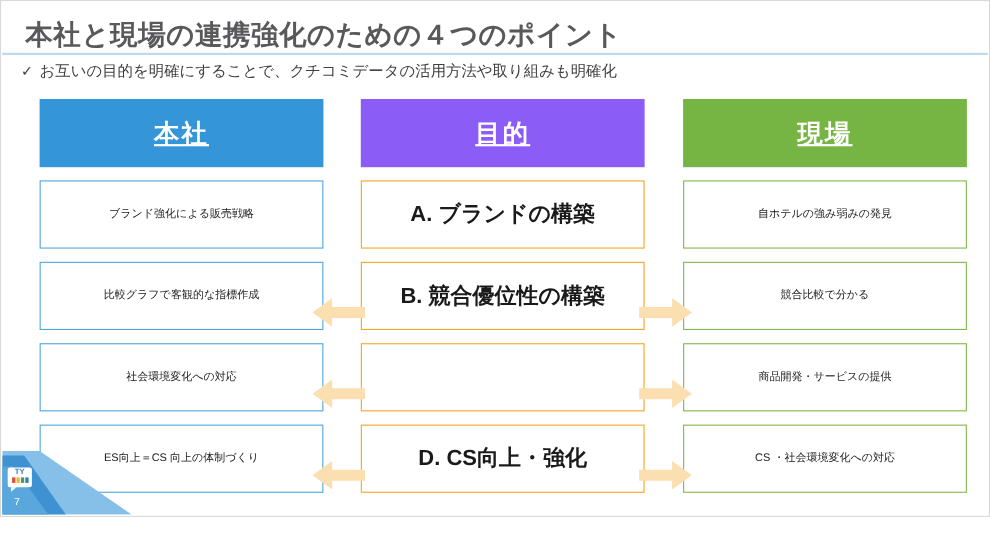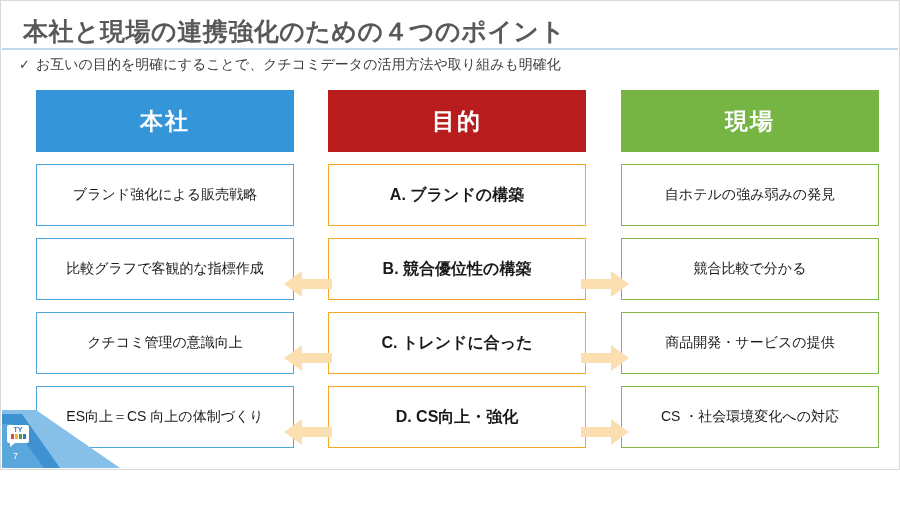--- a/index.html
+++ b/index.html
@@ -76,42 +76,43 @@
     left: 0;
     right: 0;
     height: 62px;
     display: flex;
     align-items: center;
     justify-content: center;
     color: #ffffff;
     font-size: 23px;
     font-weight: bold;
     letter-spacing: 2px;
+    text-decoration: underline;
   }
   .head-blue   { background: #3496d8; }
-  .head-orange { background: #b91c1c; }
+  .head-orange { background: #8b5cf6; }
   .head-green  { background: #76b443; }
 
   .cell {
     position: absolute;
     left: 0;
     right: 0;
     background: #ffffff;
     box-sizing: border-box;
     display: flex;
     align-items: center;
     justify-content: center;
     text-align: center;
-    font-size: 14px;
+    font-size: 10px;
     color: #1a1a1a;
     line-height: 1.42;
     padding: 2px 6px;
   }
   .cell-blue   { border: 1.5px solid #4ea6dd; }
-  .cell-orange { border: 1.5px solid #f5a623; font-weight: bold; font-size: 16px; }
+  .cell-orange { border: 1.5px solid #f5a623; font-weight: bold; font-size: 20px; }
   .cell-green  { border: 1.5px solid #82b74b; }
 
   
   .r1 { top: 74px;  height: 62px; }
   .r2 { top: 148px; height: 62px; }
   .r3 { top: 222px; height: 62px; }
   .r4 { top: 296px; height: 62px; }
 
   
   .arrow {
@@ -204,31 +205,31 @@
   <div class="subtitle">
     <span class="check">✓</span><span>お互いの目的を明確にすることで、クチコミデータの活用方法や取り組みも明確化</span>
   </div>
 
   <div class="grid">
 
     <div class="col col-left">
       <div class="col-head head-blue">本社</div>
       <div class="cell cell-blue r1">ブランド強化による販売戦略</div>
       <div class="cell cell-blue r2">比較グラフで客観的な指標作成</div>
-      <div class="cell cell-blue r3">クチコミ管理の意識向上</div>
+      <div class="cell cell-blue r3">社会環境変化への対応</div>
       <div class="cell cell-blue r4">ES向上＝CS 向上の体制づくり</div>
     </div>
 
     <div class="col col-center">
       <div class="col-head head-orange">目的</div>
       <div class="cell cell-orange r1">A. ブランドの構築</div>
       <div class="cell cell-orange r2">B. 競合優位性の構築</div>
       <div class="cell cell-orange r3">
         <span>
-          <span>C. トレンドに合った</span><br>
+          <br>
         </span>
       </div>
       <div class="cell cell-orange r4">D. CS向上・強化</div>
     </div>
 
     <div class="col col-right">
       <div class="col-head head-green">現場</div>
       <div class="cell cell-green r1">自ホテルの強み弱みの発見</div>
       <div class="cell cell-green r2">
         <span>

